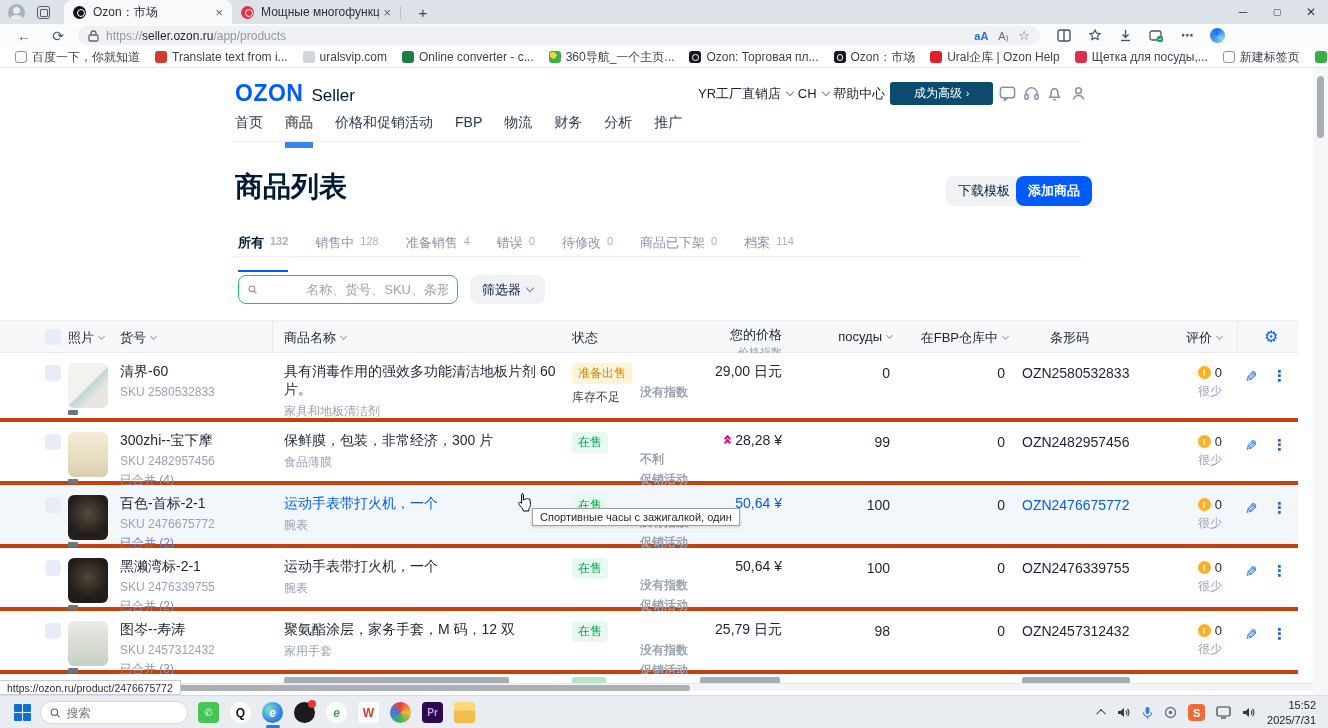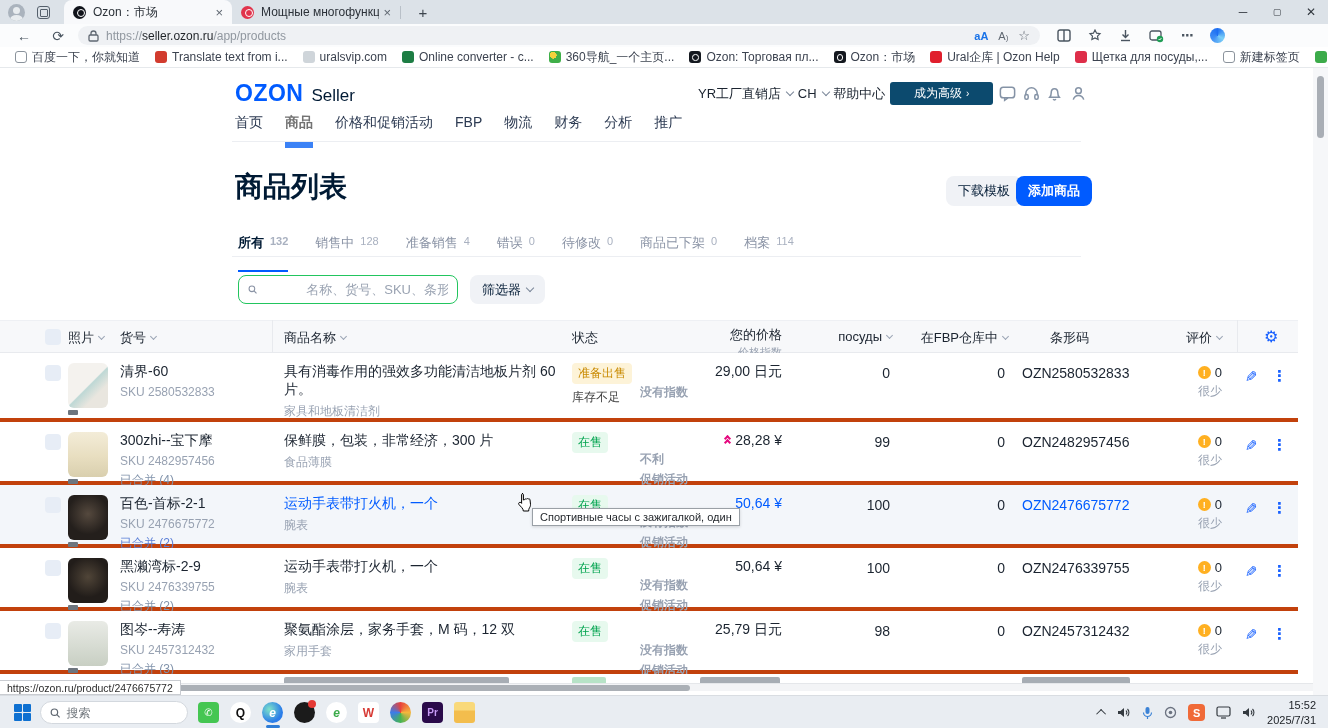--- a/index.html
+++ b/index.html
@@ -514,21 +514,21 @@
         </div>
       <span class="pencil">✎</span>
       <span class="kebab">⋮</span>
     </div>
 
     <div class="trow" style="top:228px; height:63px;">
       <span class="cb"></span>
       <div class="thumb" style="background: radial-gradient(circle at 50% 42%, rgb(80, 69, 56) 0%, rgb(34, 29, 26) 62%);"></div>
         <div class="thumb-tag"></div>
       <div class="art">
-          <div class="art-name">黑濑湾标-2-9</div>
+          <div class="art-name">黑濑湾标-2-1</div>
           <div class="sku">SKU 2476339755</div>
           <div class="merged">已合并 (2)</div>
         </div>
       <div class="pname">
           <div class="pn">运动手表带打火机，一个</div>
           <div class="pcat">腕表</div>
         </div>
       <div class="pstat"><span class="badge ok">在售</span></div>
       <div class="pprice">
           <div class="pval">50,64 ¥</div>

